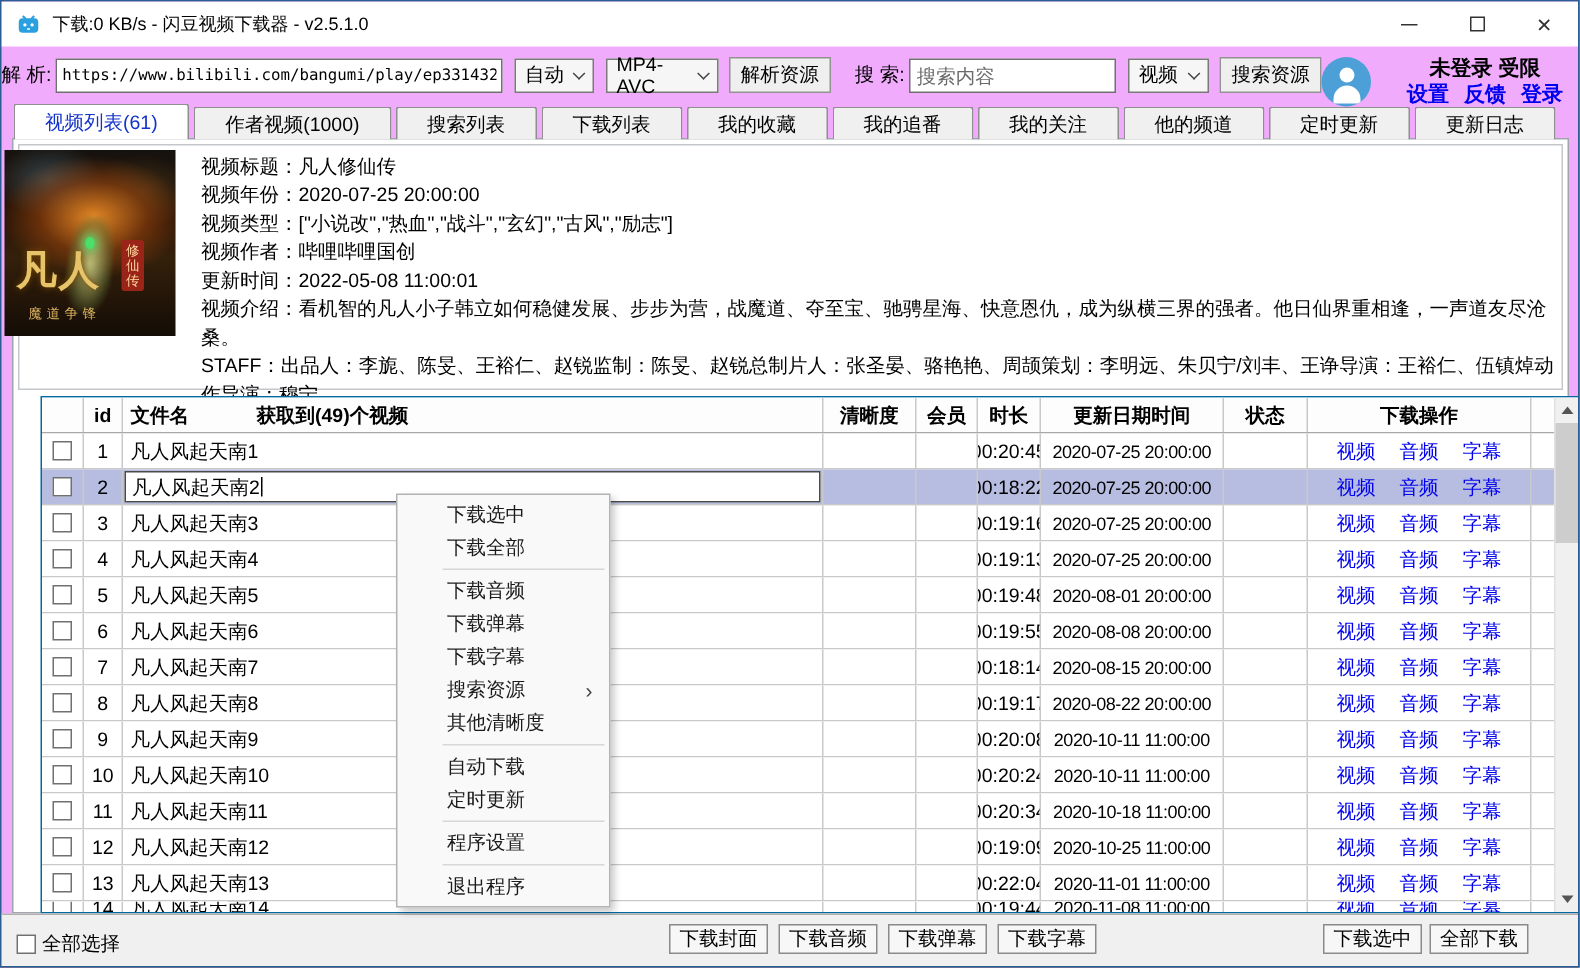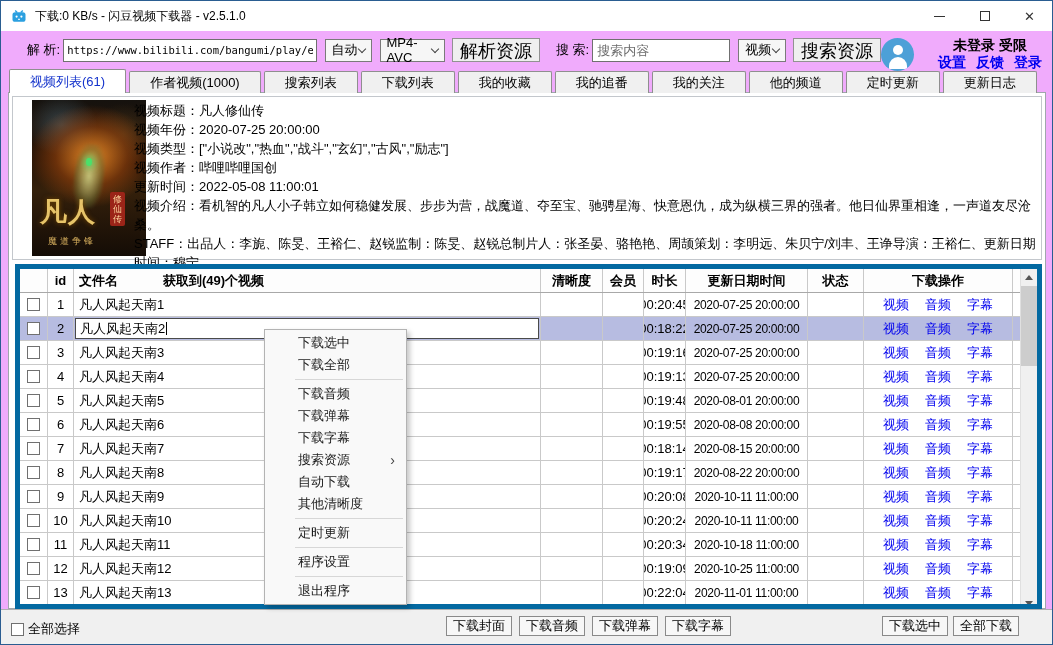--- a/index.html
+++ b/index.html
@@ -11,29 +11,29 @@
   .titlebar{position:absolute;top:0;left:0;right:0;height:30px;background:#fff;display:flex;align-items:center;padding-left:10px;}
   .app-icon{width:16px;height:16px;margin-right:8px;flex:0 0 auto;}
   .title-text{font-size:12px;color:#000;}
   .win-controls{position:absolute;right:0;top:0;height:30px;display:flex;}
   .win-btn{width:45px;height:30px;display:flex;align-items:center;justify-content:center;cursor:pointer;}
   .glyph-min{width:11px;height:1px;background:#333;}
   .glyph-max{width:10px;height:10px;border:1px solid #333;}
   .glyph-close{font-size:13px;color:#333;line-height:1;}
 
   
-  .toolbar{position:absolute;top:34px;left:0;width:880px;height:30px;display:flex;align-items:center;padding-left:26px;font-size:13px;}
+  .toolbar{position:absolute;top:34px;left:0;width:880px;height:30px;display:flex;align-items:center;padding-left:0;font-size:13px;}
   .tb-label{margin-right:3px;white-space:pre;color:#000;}
   .url-input{width:313px;height:23px;border:1px solid #707070;padding:0 3px;font-family:"DejaVu Sans Mono",monospace;font-size:10.5px;color:#000;}
   .sel{height:23px;border:1px solid #7a7a7a;background:#f6f6f6;display:flex;align-items:center;justify-content:space-between;padding:0 6px;margin-left:8px;cursor:pointer;}
   .sel-mode{width:55px;}
   .sel-format{width:78px;}
   .sel-stype{width:56px;}
   .chev{width:6px;height:6px;border-right:1.4px solid #444;border-bottom:1.4px solid #444;transform:rotate(45deg);margin-top:-3px;flex:0 0 auto;}
-  .tb-btn{height:24px;padding:0 7px;margin-left:7px;background:#efefef;border:1px solid #929292;font-size:18px;cursor:pointer;white-space:nowrap;}
+  .tb-btn{height:24px;padding:0 7px;margin-left:7px;background:#efefef;border:1px solid #929292;font-size:13px;cursor:pointer;white-space:nowrap;}
   .search-label{margin-left:16px;}
   .search-input{width:138px;height:23px;border:1px solid #707070;padding:0 4px;font-size:13px;}
   .search-input::placeholder{color:#6b6b6b;opacity:1;}
 
   
   .account{position:absolute;top:36px;right:10px;display:flex;align-items:center;gap:24px;}
   .avatar{width:33px;height:33px;border-radius:50%;background:#4da0d7;position:relative;overflow:hidden;cursor:pointer;flex:0 0 auto;}
   .avatar::before{content:"";position:absolute;left:11.5px;top:7px;width:10px;height:10px;border-radius:50%;background:#fff;}
   .avatar::after{content:"";position:absolute;left:7.5px;top:19px;width:18px;height:12px;border-radius:9px 9px 0 0;background:#fff;}
   .acct-texts{display:flex;flex-direction:column;line-height:17px;}
@@ -43,35 +43,35 @@
 
   
   .tabbar{position:absolute;top:68px;left:8px;display:flex;gap:3px;align-items:flex-end;height:24px;z-index:3;}
   .tab{height:22px;padding:0 20px;background:#f0f0f0;border:1px solid #8f8f8f;border-bottom:none;border-radius:2px 2px 0 0;font-size:13px;line-height:21px;color:#000;cursor:pointer;white-space:nowrap;}
   .tab.active{height:24px;background:#fff;color:#1433cc;line-height:23px;position:relative;z-index:4;}
 
   .page-frame{position:absolute;top:91px;left:7px;width:1038px;height:517px;border:1px solid #a0a6ad;background:#fff;}
 
   
   .info-box{position:absolute;top:95px;left:11px;width:1030px;height:164px;border:1px solid #c3c7cc;background:#fff;}
-  .cover{position:absolute;left:31px;top:99px;width:114px;height:156px;overflow:hidden;
+  .cover{position:absolute;left:2px;top:99px;width:114px;height:124px;overflow:hidden;
     background:radial-gradient(ellipse 70% 42% at 52% 36%, rgba(236,140,38,.95), rgba(150,66,12,.6) 45%, rgba(40,16,6,0) 78%),
       radial-gradient(ellipse 45% 28% at 26% 16%, rgba(90,130,150,.45), transparent 70%),
       radial-gradient(ellipse 45% 28% at 80% 22%, rgba(120,90,40,.4), transparent 70%),
       linear-gradient(180deg,#16120e 0%, #271407 38%, #34200b 58%, #140c06 100%);}
   .cover::before{content:"";position:absolute;left:42px;top:44px;width:30px;height:64px;background:radial-gradient(ellipse at center, rgba(200,205,130,.9), rgba(100,115,55,.45) 60%, transparent 80%);transform:rotate(7deg);filter:blur(1px);}
   .cover-glow{position:absolute;left:54px;top:58px;width:6px;height:8px;border-radius:50%;background:#4be06a;box-shadow:0 0 6px 2px rgba(75,224,106,.8);}
   .cover-title{position:absolute;left:8px;bottom:26px;font-size:27px;font-weight:bold;color:#e7c469;font-family:"Liberation Serif",serif;text-shadow:0 0 5px #7a4a00;letter-spacing:1px;}
   .cover-seal{position:absolute;left:78px;bottom:30px;width:15px;background:#9b2418;color:#ffd9a0;font-size:9px;line-height:10px;text-align:center;padding:2px 1px;border-radius:2px;}
   .cover-sub{position:absolute;left:16px;bottom:8px;font-size:9px;color:#d8b05e;letter-spacing:3px;white-space:nowrap;}
   .info-text{position:absolute;left:133px;top:100px;width:905px;font-size:13px;line-height:19px;color:#000;}
   .info-line{white-space:nowrap;}
 
   
-  .table{position:absolute;top:263px;left:14px;width:1027px;height:345px;border:5px solid #0369a1;background:#fff;overflow:hidden;}
+  .table{position:absolute;top:263px;left:26px;width:1027px;height:345px;border:1px solid #0369a1;background:#fff;overflow:hidden;}
   .thead{display:flex;height:24px;font-weight:bold;font-size:13px;background:#fdfdfd;border-bottom:1px solid #a8a8a8;}
   .cell{border-right:1px solid #c9c9c9;height:100%;display:flex;align-items:center;justify-content:center;overflow:hidden;flex:0 0 auto;}
   .c-check{width:28px;}
   .c-id{width:26px;}
   .c-name{width:467px;justify-content:flex-start;padding-left:5px;}
   .c-clarity{width:62px;}
   .c-vip{width:41px;}
   .c-dur{width:42px;}
   .c-date{width:122px;font-size:12px;letter-spacing:-0.3px;}
   .c-status{width:56px;}
@@ -207,21 +207,21 @@
 
         <div class="info-line"><span>视频年份：</span><span>2020-07-25 20:00:00</span></div>
 
         <div class="info-line"><span>视频类型：</span><span>["小说改","热血","战斗","玄幻","古风","励志"]</span></div>
 
         <div class="info-line"><span>视频作者：</span><span>哔哩哔哩国创</span></div>
 
         <div class="info-line"><span>更新时间：</span><span>2022-05-08 11:00:01</span></div>
       </div>
     <div>视频介绍：看机智的凡人小子韩立如何稳健发展、步步为营，战魔道、夺至宝、驰骋星海、快意恩仇，成为纵横三界的强者。他日仙界重相逢，一声道友尽沧桑。</div>
-    <div>STAFF：出品人：李旎、陈旻、王裕仁、赵锐监制：陈旻、赵锐总制片人：张圣晏、骆艳艳、周颉策划：李明远、朱贝宁/刘丰、王诤导演：王裕仁、更新日期时间：穆宁</div>
+    <div>STAFF：出品人：李旎、陈旻、王裕仁、赵锐监制：陈旻、赵锐总制片人：张圣晏、骆艳艳、周颉策划：李明远、朱贝宁/刘丰、王诤导演：王裕仁、伍镇焯动作导演：穆宁</div>
   </div>
 
   <div class="table">
     <div class="thead">
       <div class="cell c-check"></div>
       <div class="cell c-id">id</div>
       <div class="cell c-name">
         <span>文件名</span>
         <span class="fetched">获取到(49)个视频</span>
       </div>
@@ -614,32 +614,32 @@
       <div>
         <div class="ctx-item">
           <span>搜索资源</span>
           <span class="ctx-arrow">›</span>
         </div>
 
       </div>
 
       <div>
         <div class="ctx-item">
+          <span>其他清晰度</span>
+          
+        </div>
+        <div class="ctx-sep"></div>
+      </div>
+
+      <div>
+        <div class="ctx-item">
           <span>自动下载</span>
           
         </div>
 
-      </div>
-
-      <div>
-        <div class="ctx-item">
-          <span>其他清晰度</span>
-          
-        </div>
-        <div class="ctx-sep"></div>
       </div>
 
       <div>
         <div class="ctx-item">
           <span>定时更新</span>
           
         </div>
         <div class="ctx-sep"></div>
       </div>
 

